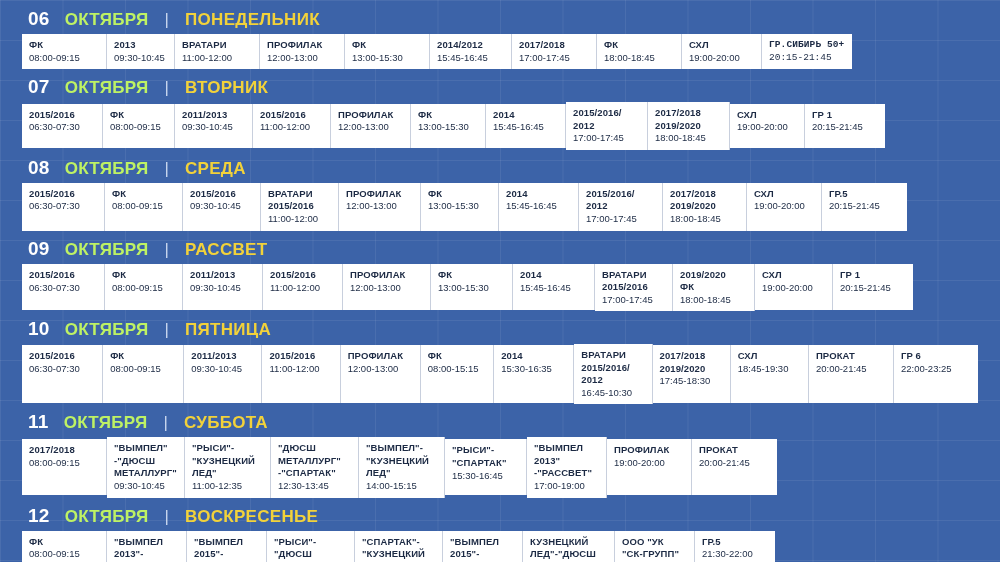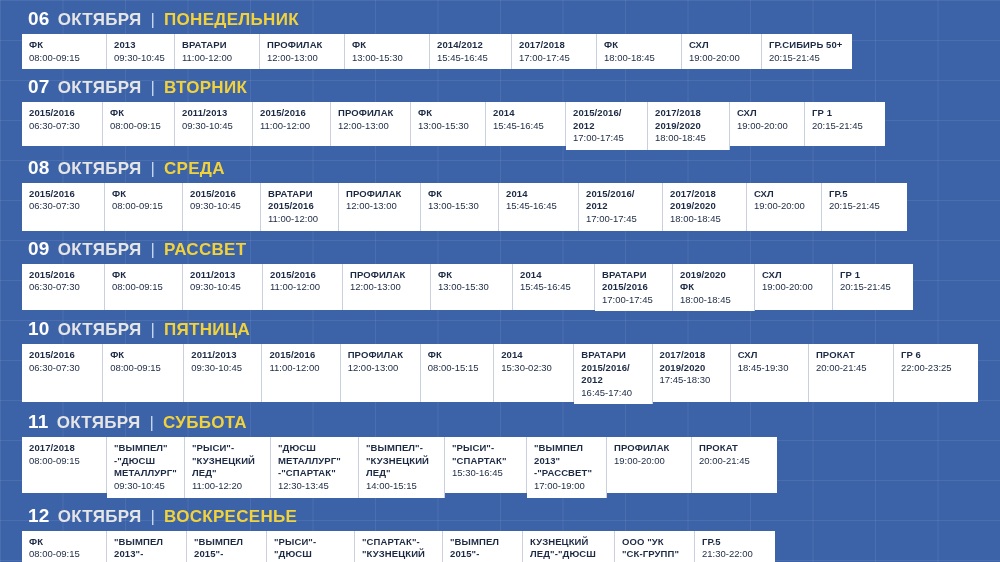--- a/index.html
+++ b/index.html
@@ -28,52 +28,52 @@
     position: relative;
     padding: 8px 22px 0 22px;
     box-sizing: border-box;
   }
   .day-block {
     margin-bottom: 7px;
   }
   .day-header {
     display: flex;
     align-items: baseline;
-    gap: 8px;
+    gap: 15px;
     padding-left: 6px;
     margin-bottom: 4px;
     white-space: nowrap;
   }
   .day-num {
     color: #ffffff;
     font-size: 19px;
     font-weight: bold;
     letter-spacing: 0.3px;
   }
   .day-month {
-    color: #e5e5e5;
+    color: #bef264;
     font-size: 17px;
     font-weight: bold;
     letter-spacing: 0.3px;
   }
   .day-sep {
     color: #c9d6ee;
     font-size: 17px;
     font-weight: normal;
     padding: 0 1px;
   }
   .day-name {
     color: #f2d23a;
     font-size: 17px;
     font-weight: bold;
     letter-spacing: 0.3px;
   }
   .row {
     display: flex;
-    align-items: flex-start;
+    align-items: center;
     background: transparent;
   }
   .cell {
     background: #ffffff;
     color: #1c2a44;
     font-size: 9.5px;
     line-height: 1.32;
     padding: 5px 7px 5px 7px;
     box-sizing: border-box;
     border-right: 1px solid #c8cfdd;
@@ -112,21 +112,21 @@
       <div class="row">
         <div class="cell" style="width: 85px; min-height: 34px;"><span class="title">ФК</span><span class="time">08:00-09:15</span></div>
         <div class="cell" style="width: 68px; min-height: 34px;"><span class="title">2013</span><span class="time">09:30-10:45</span></div>
         <div class="cell" style="width: 85px; min-height: 34px;"><span class="title">ВРАТАРИ</span><span class="time">11:00-12:00</span></div>
         <div class="cell" style="width: 85px; min-height: 34px;"><span class="title">ПРОФИЛАК</span><span class="time">12:00-13:00</span></div>
         <div class="cell" style="width: 85px; min-height: 34px;"><span class="title">ФК</span><span class="time">13:00-15:30</span></div>
         <div class="cell" style="width: 82px; min-height: 34px;"><span class="title">2014/2012</span><span class="time">15:45-16:45</span></div>
         <div class="cell" style="width: 85px; min-height: 34px;"><span class="title">2017/2018</span><span class="time">17:00-17:45</span></div>
         <div class="cell" style="width: 85px; min-height: 34px;"><span class="title">ФК</span><span class="time">18:00-18:45</span></div>
         <div class="cell" style="width: 80px; min-height: 34px;"><span class="title">СХЛ</span><span class="time">19:00-20:00</span></div>
-        <div class="cell" style="width: 90px; min-height: 34px;"><span class="title">ГР.СИБИРЬ 50+</span><span class="time">20:15-21:45</span></div>
+        <div class="cell" style="width: 90px; min-height: 34px; font-family: Liberation Mono, monospace;"><span class="title">ГР.СИБИРЬ 50+</span><span class="time">20:15-21:45</span></div>
       </div>
     </div>
     <div class="day-block">
       <div class="day-header">
         <span class="day-num">07</span>
         <span class="day-month">ОКТЯБРЯ</span>
         <span class="day-sep">|</span>
         <span class="day-name">ВТОРНИК</span>
       </div>
       <div class="row">
@@ -199,24 +199,24 @@
         <span class="day-sep">|</span>
         <span class="day-name">ПЯТНИЦА</span>
       </div>
       <div class="row">
         <div class="cell" style="width: 83px; min-height: 58px;"><span class="title">2015/2016</span><span class="time">06:30-07:30</span></div>
         <div class="cell" style="width: 83px; min-height: 58px;"><span class="title">ФК</span><span class="time">08:00-09:15</span></div>
         <div class="cell" style="width: 80px; min-height: 58px;"><span class="title">2011/2013</span><span class="time">09:30-10:45</span></div>
         <div class="cell" style="width: 80px; min-height: 58px;"><span class="title">2015/2016</span><span class="time">11:00-12:00</span></div>
         <div class="cell" style="width: 82px; min-height: 58px;"><span class="title">ПРОФИЛАК</span><span class="time">12:00-13:00</span></div>
         <div class="cell" style="width: 75px; min-height: 58px;"><span class="title">ФК</span><span class="time">08:00-15:15</span></div>
-        <div class="cell" style="width: 82px; min-height: 58px;"><span class="title">2014</span><span class="time">15:30-02:30</span></div>
+        <div class="cell" style="width: 82px; min-height: 58px;"><span class="title">2014</span><span class="time">15:30-16:35</span></div>
         <div class="cell" style="width: 80px; min-height: 58px;"><span class="title">ВРАТАРИ
 2015/2016/
-2012</span><span class="time">16:45-17:40</span></div>
+2012</span><span class="time">16:45-10:30</span></div>
         <div class="cell" style="width: 80px; min-height: 58px;"><span class="title">2017/2018
 2019/2020</span><span class="time">17:45-18:30</span></div>
         <div class="cell" style="width: 80px; min-height: 58px;"><span class="title">СХЛ</span><span class="time">18:45-19:30</span></div>
         <div class="cell" style="width: 87px; min-height: 58px;"><span class="title">ПРОКАТ</span><span class="time">20:00-21:45</span></div>
         <div class="cell" style="width: 86px; min-height: 58px;"><span class="title">ГР 6</span><span class="time">22:00-23:25</span></div>
       </div>
     </div>
     <div class="day-block">
       <div class="day-header">
         <span class="day-num">11</span>
@@ -224,21 +224,21 @@
         <span class="day-sep">|</span>
         <span class="day-name">СУББОТА</span>
       </div>
       <div class="row">
         <div class="cell" style="width: 85px; min-height: 56px;"><span class="title">2017/2018</span><span class="time">08:00-09:15</span></div>
         <div class="cell" style="width: 78px; min-height: 56px;"><span class="title">"ВЫМПЕЛ"
 -"ДЮСШ
 МЕТАЛЛУРГ"</span><span class="time">09:30-10:45</span></div>
         <div class="cell" style="width: 86px; min-height: 56px;"><span class="title">"РЫСИ"-
 "КУЗНЕЦКИЙ
-ЛЕД"</span><span class="time">11:00-12:20</span></div>
+ЛЕД"</span><span class="time">11:00-12:35</span></div>
         <div class="cell" style="width: 88px; min-height: 56px;"><span class="title">"ДЮСШ
 МЕТАЛЛУРГ"
 -"СПАРТАК"</span><span class="time">12:30-13:45</span></div>
         <div class="cell" style="width: 86px; min-height: 56px;"><span class="title">"ВЫМПЕЛ"-
 "КУЗНЕЦКИЙ
 ЛЕД"</span><span class="time">14:00-15:15</span></div>
         <div class="cell" style="width: 82px; min-height: 56px;"><span class="title">"РЫСИ"-
 "СПАРТАК"</span><span class="time">15:30-16:45</span></div>
         <div class="cell" style="width: 80px; min-height: 56px;"><span class="title">"ВЫМПЕЛ
 2013"

